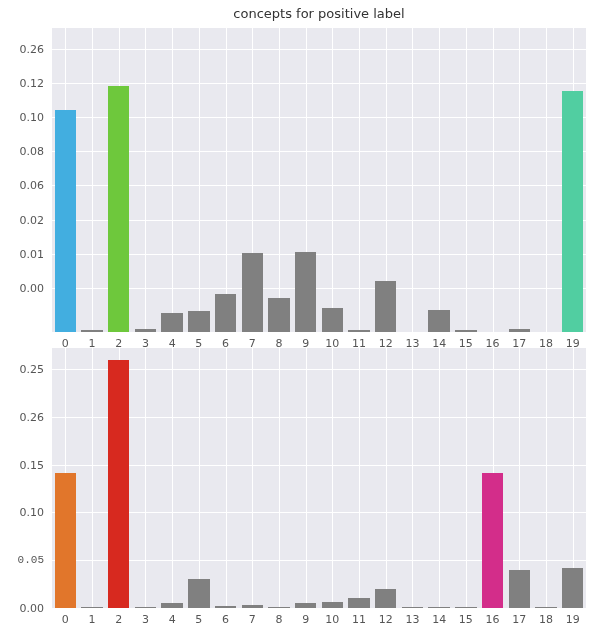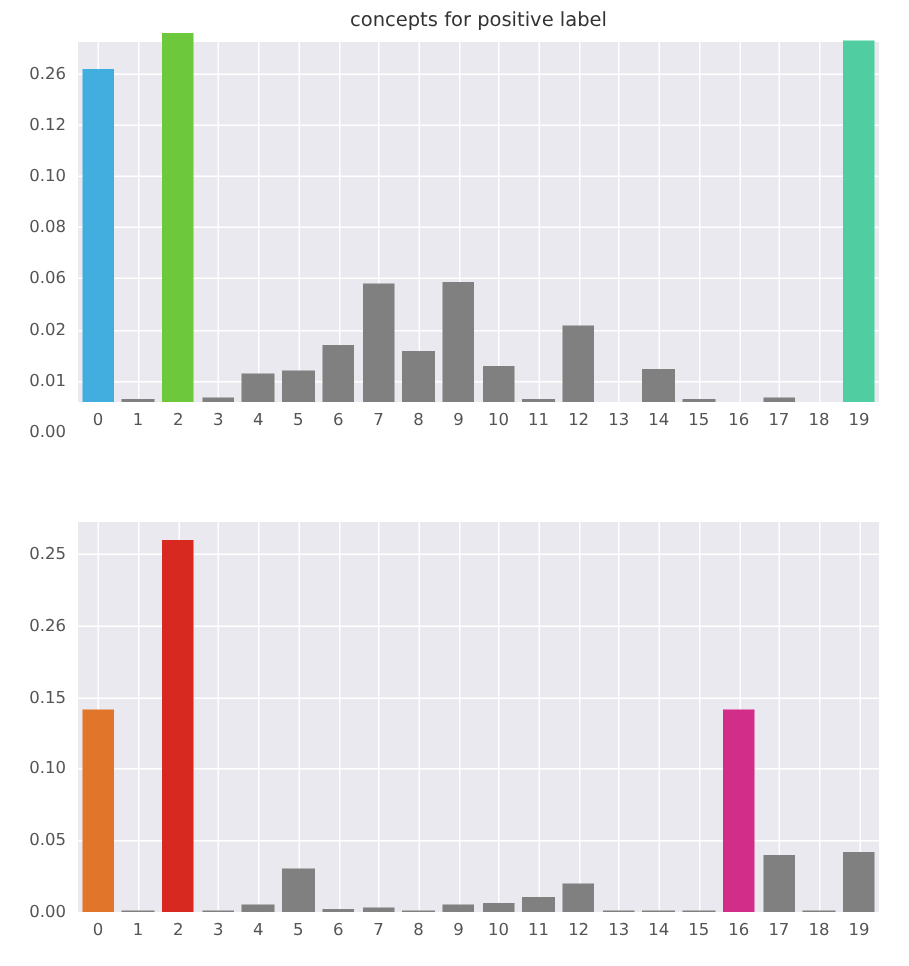--- a/index.html
+++ b/index.html
@@ -70,21 +70,21 @@
   .bar {
     position: absolute;
     bottom: 0;
   }
 </style>
 </head>
 <body>
 
 <div class="figure">
 
-  <div class="subplot" id="subplot-0" style="left: 52px; top: 28px; width: 534px; height: 240px;">
+  <div class="subplot" id="subplot-0" style="left: 52px; top: 28px; width: 534px; height: 304px;">
     <div class="plot-bg"></div>
     <div class="plot-title">concepts for positive label</div>
   <div class="gridline-h" style="top: 260px;"></div>
       <div class="ytick-label" style="top: 260px;">0.00</div>
       <div class="gridline-h" style="top: 225.789px;"></div>
       <div class="ytick-label" style="top: 225.789px;">0.01</div>
       <div class="gridline-h" style="top: 191.579px;"></div>
       <div class="ytick-label" style="top: 191.579px;">0.02</div>
       <div class="gridline-h" style="top: 157.368px;"></div>
       <div class="ytick-label" style="top: 157.368px;">0.06</div>
@@ -156,21 +156,21 @@
       <div class="gridline-v" style="left: 520.65px;"></div>
       <div class="bar" style="left: 509.97px; width: 21.36px; height: 241.184px; background: rgb(81, 206, 161);"></div>
       <div class="xtick-label" style="left: 520.65px;">19</div>
     </div>
 
   <div class="subplot" id="subplot-1" style="left: 52px; top: 348px; width: 534px; height: 260px;">
     <div class="plot-bg"></div>
   <div class="gridline-h" style="top: 260px;"></div>
       <div class="ytick-label" style="top: 260px;">0.00</div>
       <div class="gridline-h" style="top: 212.206px;"></div>
-      <div class="ytick-label" style="top: 212.206px;">0.05</div>
+      <div class="ytick-label" style="top: 212.206px; font-family: Liberation Mono, monospace;">0.05</div>
       <div class="gridline-h" style="top: 164.412px;"></div>
       <div class="ytick-label" style="top: 164.412px;">0.10</div>
       <div class="gridline-h" style="top: 116.618px;"></div>
       <div class="ytick-label" style="top: 116.618px; padding-left: 36px;">0.15</div>
       <div class="gridline-h" style="top: 68.8235px;"></div>
       <div class="ytick-label" style="top: 68.8235px;">0.26</div>
       <div class="gridline-h" style="top: 21.0294px;"></div>
       <div class="ytick-label" style="top: 21.0294px;">0.25</div>
       <div class="gridline-v" style="left: 13.35px;"></div>
       <div class="bar" style="left: 2.67px; width: 21.36px; height: 134.779px; background: rgb(225, 118, 43);"></div>

